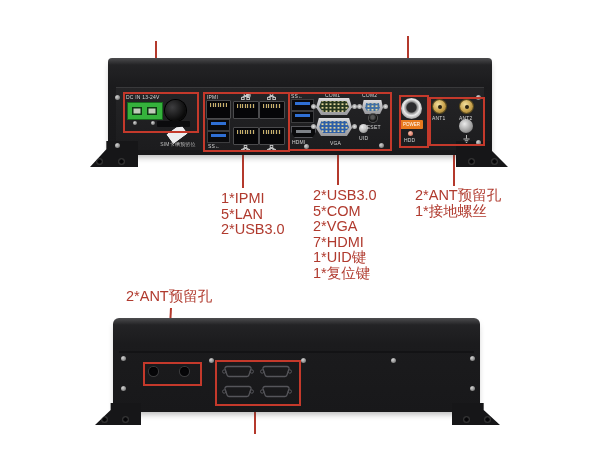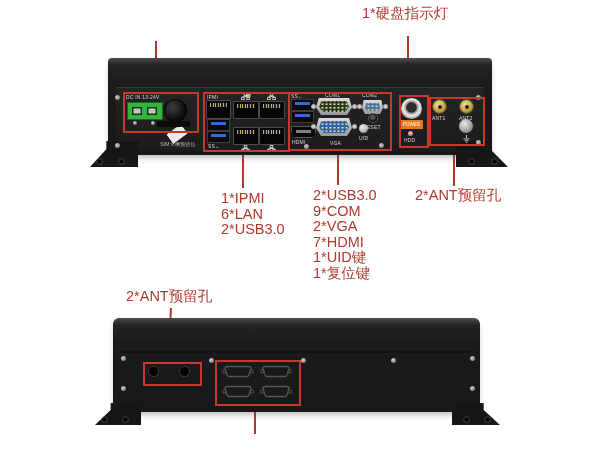--- a/index.html
+++ b/index.html
@@ -62,21 +62,20 @@
   .neticon,.cutout,.gndicon{position:absolute;z-index:4;}
 </style>
 </head>
 <body>
 
 <div class="stage">
 
   <div class="ann" style="left:122px;top:9px;">
   </div>
   <div class="ann" style="left:362px;top:6px;">
-    <div>1*硬盘指示灯</div>
   </div>
   <div class="leader" style="left:155px;top:41px;height:51px;"></div>
   <div class="leader" style="left:407px;top:36px;height:60px;"></div>
 
   <div class="dev" style="left:108px;top:58px;width:384px;height:97px;">
     <div class="panel"></div>
   </div>
   <div class="foot l" style="left:90px;top:141px;width:48px;height:26px;">
     <div class="foothole" style="left:7px;bottom:3px;"></div>
     <div class="foothole" style="left:29px;bottom:3px;"></div>
@@ -200,33 +199,34 @@
         <path d="M5 0v4M1.5 4.5h7M3 6.5h4M4.2 8.5h1.6"></path>
       </g>
     </svg>
   <div class="redbox" style="left:429px;top:97px;width:52px;height:45px;"></div>
 
   <div class="leader" style="left:242px;top:149px;height:39px;"></div>
   <div class="leader" style="left:337px;top:148px;height:37px;"></div>
   <div class="leader" style="left:453px;top:143px;height:43px;"></div>
   <div class="ann" style="left:221px;top:191px;">
     <div>1*IPMI</div>
-    <div>6*LAN</div>
+    <div>5*LAN</div>
     <div>2*USB3.0</div>
   </div>
   <div class="ann" style="left:313px;top:188px;">
     <div>2*USB3.0</div>
-    <div>9*COM</div>
+    <div>5*COM</div>
     <div>2*VGA</div>
     <div>7*HDMI</div>
     <div>1*UID键</div>
     <div>1*复位键</div>
   </div>
   <div class="ann" style="left:415px;top:188px;">
     <div>2*ANT预留孔</div>
+    <div>1*接地螺丝</div>
   </div>
 
   <div class="ann" style="left:126px;top:289px;">
     <div>2*ANT预留孔</div>
   </div>
   <div class="leader" style="left:170px;top:308px;height:55px;transform:rotate(3deg);transform-origin:top center;"></div>
 
   <div class="dev" style="left:113px;top:318px;width:367px;height:94px;border-radius:6px 6px 2px 2px;">
     <div class="seam" style="left:6px;right:6px;top:33px;"></div>
   </div>

